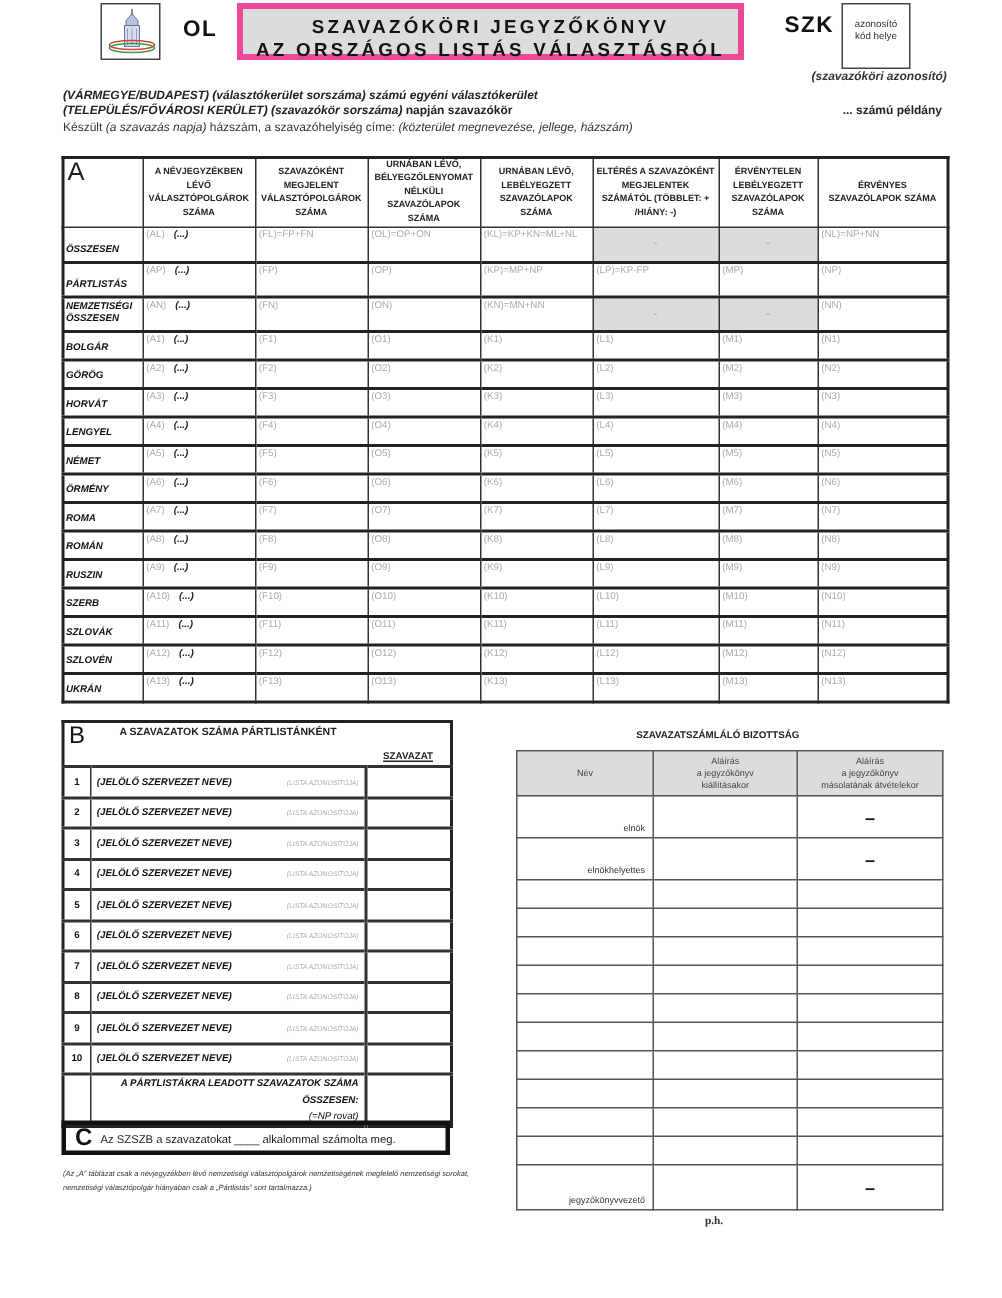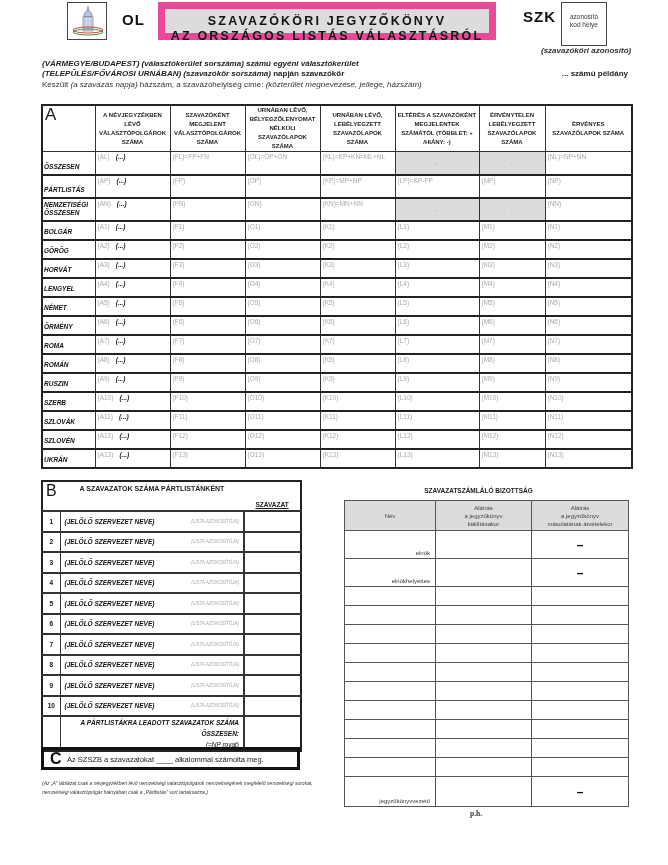--- a/index.html
+++ b/index.html
@@ -3,21 +3,21 @@
 <meta charset="utf-8">
 <style>
   * { box-sizing: border-box; margin: 0; padding: 0; }
   html, body { width: 668px; height: 865px; background: #ffffff; overflow: hidden; }
   body { position: relative; font-family: "Liberation Sans", sans-serif; color: #111; }
 
   
   .logo-box { position: absolute; left: 67px; top: 2px; width: 40px; height: 38px; border: 1px solid #444; background: #fff; }
   .logo-box svg { position: absolute; left: 2px; top: 2px; }
   .ol-label { position: absolute; left: 122px; top: 11px; font-size: 15px; font-weight: bold; letter-spacing: 1px; }
-  .title-box { position: absolute; left: 158px; top: 2px; width: 338px; height: 38px; background: #dcdcdc; border: 7px solid #ec4899; text-align: center; }
+  .title-box { position: absolute; left: 158px; top: 2px; width: 338px; height: 38px; background: #dcdcdc; border: 4px solid #ec4899; text-align: center; }
   .title-box div { font-size: 12.5px; font-weight: bold; letter-spacing: 2.2px; line-height: 15px; }
   .title-box .t1 { margin-top: 5px; }
   .szk-label { position: absolute; left: 523px; top: 8px; font-size: 15px; font-weight: bold; letter-spacing: 1px; }
   .code-box { position: absolute; left: 561px; top: 2px; width: 46px; height: 44px; border: 1px solid #444; background: #fff; text-align: center; font-size: 6.5px; color: #333; padding-top: 10px; line-height: 8px; }
   .code-caption { position: absolute; left: 541px; top: 46px; font-size: 8px; font-style: italic; font-weight: bold; color: #333; }
 
   .meta-line { position: absolute; left: 42px; font-size: 8px; color: #222; white-space: nowrap; }
   .meta-line i { font-style: italic; }
   .meta-1 { top: 59px; font-style: italic; font-weight: bold; }
   .meta-2 { top: 69px; font-weight: bold; }
@@ -92,21 +92,21 @@
   <div>AZ ORSZÁGOS LISTÁS VÁLASZTÁSRÓL</div>
 </div>
 <div class="szk-label">SZK</div>
 <div class="code-box">
   <div>azonosító</div>
   <div>kód helye</div>
 </div>
 <div class="code-caption">(szavazóköri azonosító)</div>
 
 <div class="meta-line meta-1"><span>(VÁRMEGYE/BUDAPEST)</span><span> (választókerület sorszáma) számú egyéni választókerület</span></div>
-<div class="meta-line meta-2"><i>(TELEPÜLÉS/FŐVÁROSI URNÁBAN)</i><i> (szavazókör sorszáma)</i><span> napján szavazókör</span></div>
+<div class="meta-line meta-2"><i>(TELEPÜLÉS/FŐVÁROSI KERÜLET)</i><i> (szavazókör sorszáma)</i><span> napján szavazókör</span></div>
 <div class="meta-line meta-3"><span>Készült </span><i>(a szavazás napja)</i><span> házszám, a szavazóhelyiség címe: </span><i>(közterület megnevezése, jellege, házszám)</i></div>
 <div class="copy-line">... számú példány</div>
 
 <table class="tableA">
   <colgroup>
     <col style="width:53px">
       <col style="width:75px">
       <col style="width:75px">
       <col style="width:75px">
       <col style="width:75px">

